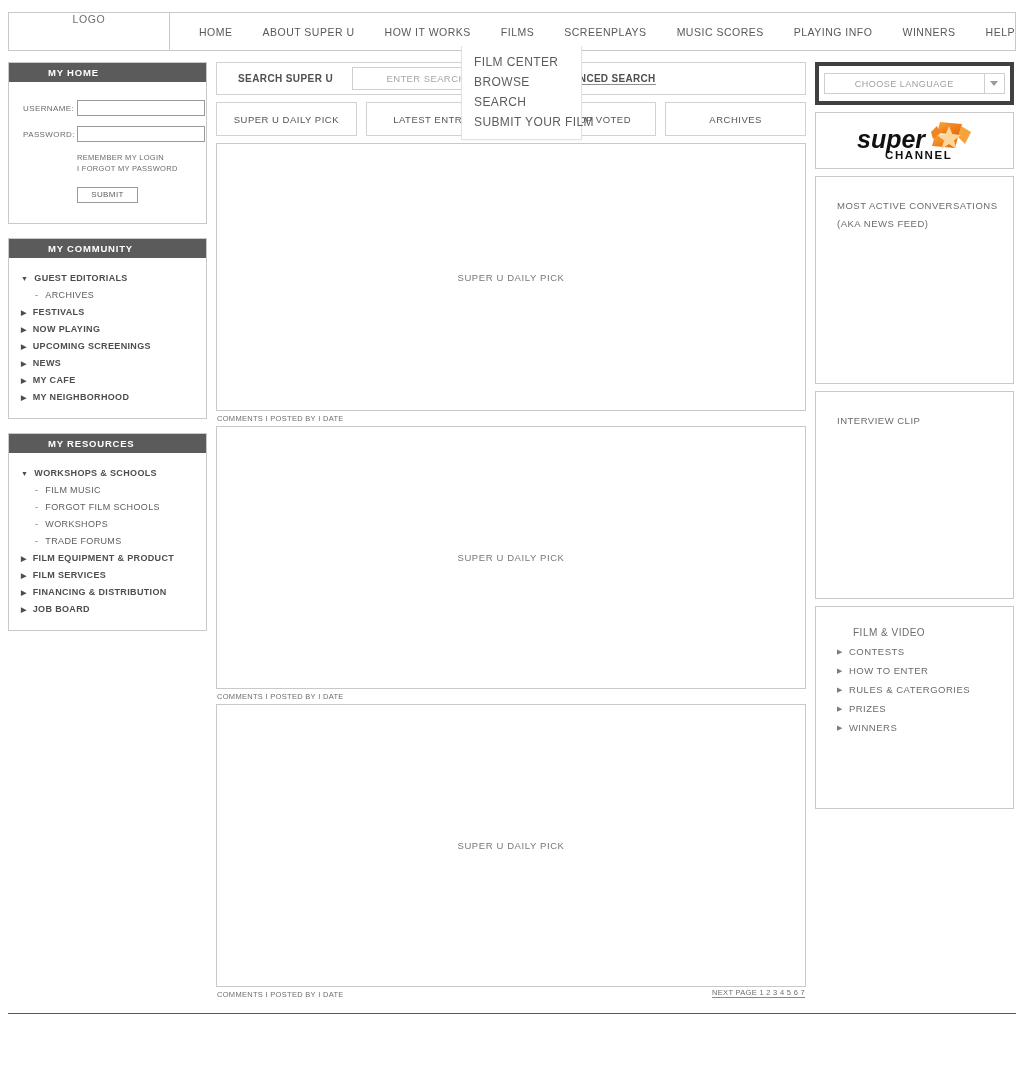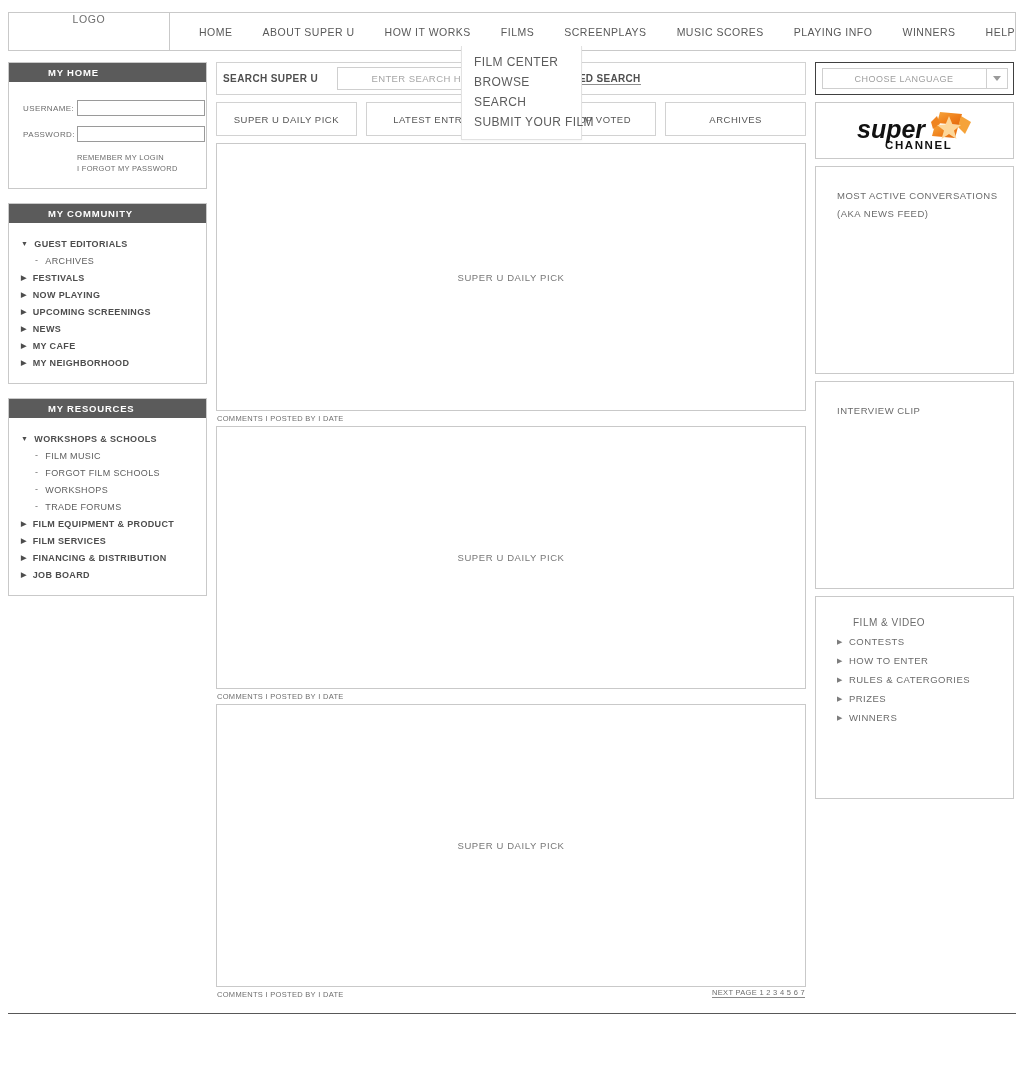--- a/index.html
+++ b/index.html
@@ -92,21 +92,21 @@
     color: #5d5d5d; padding: 3.5px 0 3.5px 26px;
     display: flex; align-items: center; cursor: pointer;
   }
   .caret { font-size: 7px; color: #4d4d4d; margin-right: 6px; line-height: 1; }
   .dash { font-size: 9px; color: #6f6f6f; margin-right: 7px; line-height: 1; }
 
   
   .center { position: absolute; left: 216px; top: 62px; width: 590px; }
   .search-bar {
     height: 33px; border: 1px solid #d2d2d2; background: #fff;
-    display: flex; align-items: center; padding-left: 6px;
+    display: flex; align-items: center; padding-left: 21px;
   }
   .search-label {
     font-size: 10px; font-weight: bold; letter-spacing: .4px; color: #4f4f4f;
   }
   .search-input {
     margin-left: 19px; width: 179px; height: 23px;
     border: 1px solid #cfcfcf; background: #fff;
     font-size: 9.5px; letter-spacing: .4px; color: #a6a6a6;
     text-align: center; font-family: "Liberation Sans", sans-serif;
   }
@@ -144,21 +144,21 @@
   }
   .pager {
     position: absolute; right: 1px; top: 0;
     font-size: 7.5px; letter-spacing: .3px; color: #6e6e6e;
     border-bottom: 1px solid #8a8a8a; cursor: pointer;
   }
 
   
   .right-col { position: absolute; left: 815px; top: 62px; width: 199px; }
   .lang-box {
-    height: 33px; border: 1px solid #404040; background: #fff;
+    height: 43px; border: 4px solid #404040; background: #fff;
     display: flex; align-items: center; justify-content: center;
     padding: 0 5px;
   }
   .lang-select {
     width: 165px; height: 21px; border: 1px solid #cfcfcf;
     display: flex; align-items: center; justify-content: center;
     font-size: 9px; letter-spacing: .5px; color: #9e9e9e; cursor: pointer;
   }
   .lang-arrow-box {
     width: 21px; height: 21px; border: 1px solid #cfcfcf; border-left: none;
@@ -225,20 +225,23 @@
           <span class="field-label">USERNAME:</span>
           <input class="field-input" type="text" value="" style="">
         </div>
         <div class="field-row">
           <span class="field-label">PASSWORD:</span>
           <input class="field-input" type="password" value="" style="">
         </div>
         <div class="login-links">
           <div class="login-link">REMEMBER MY LOGIN</div>
           <div class="login-link">I FORGOT MY PASSWORD</div>
+        </div>
+        <div class="submit-wrap">
+          <button class="submit-btn">SUBMIT</button>
         </div>
       </div>
     </div>
 
     <div class="panel">
       <div class="panel-head">MY COMMUNITY</div>
       <div class="tree">
         <div class="tree-item">
           <span class="caret">▼</span>
           <span>GUEST EDITORIALS</span>

